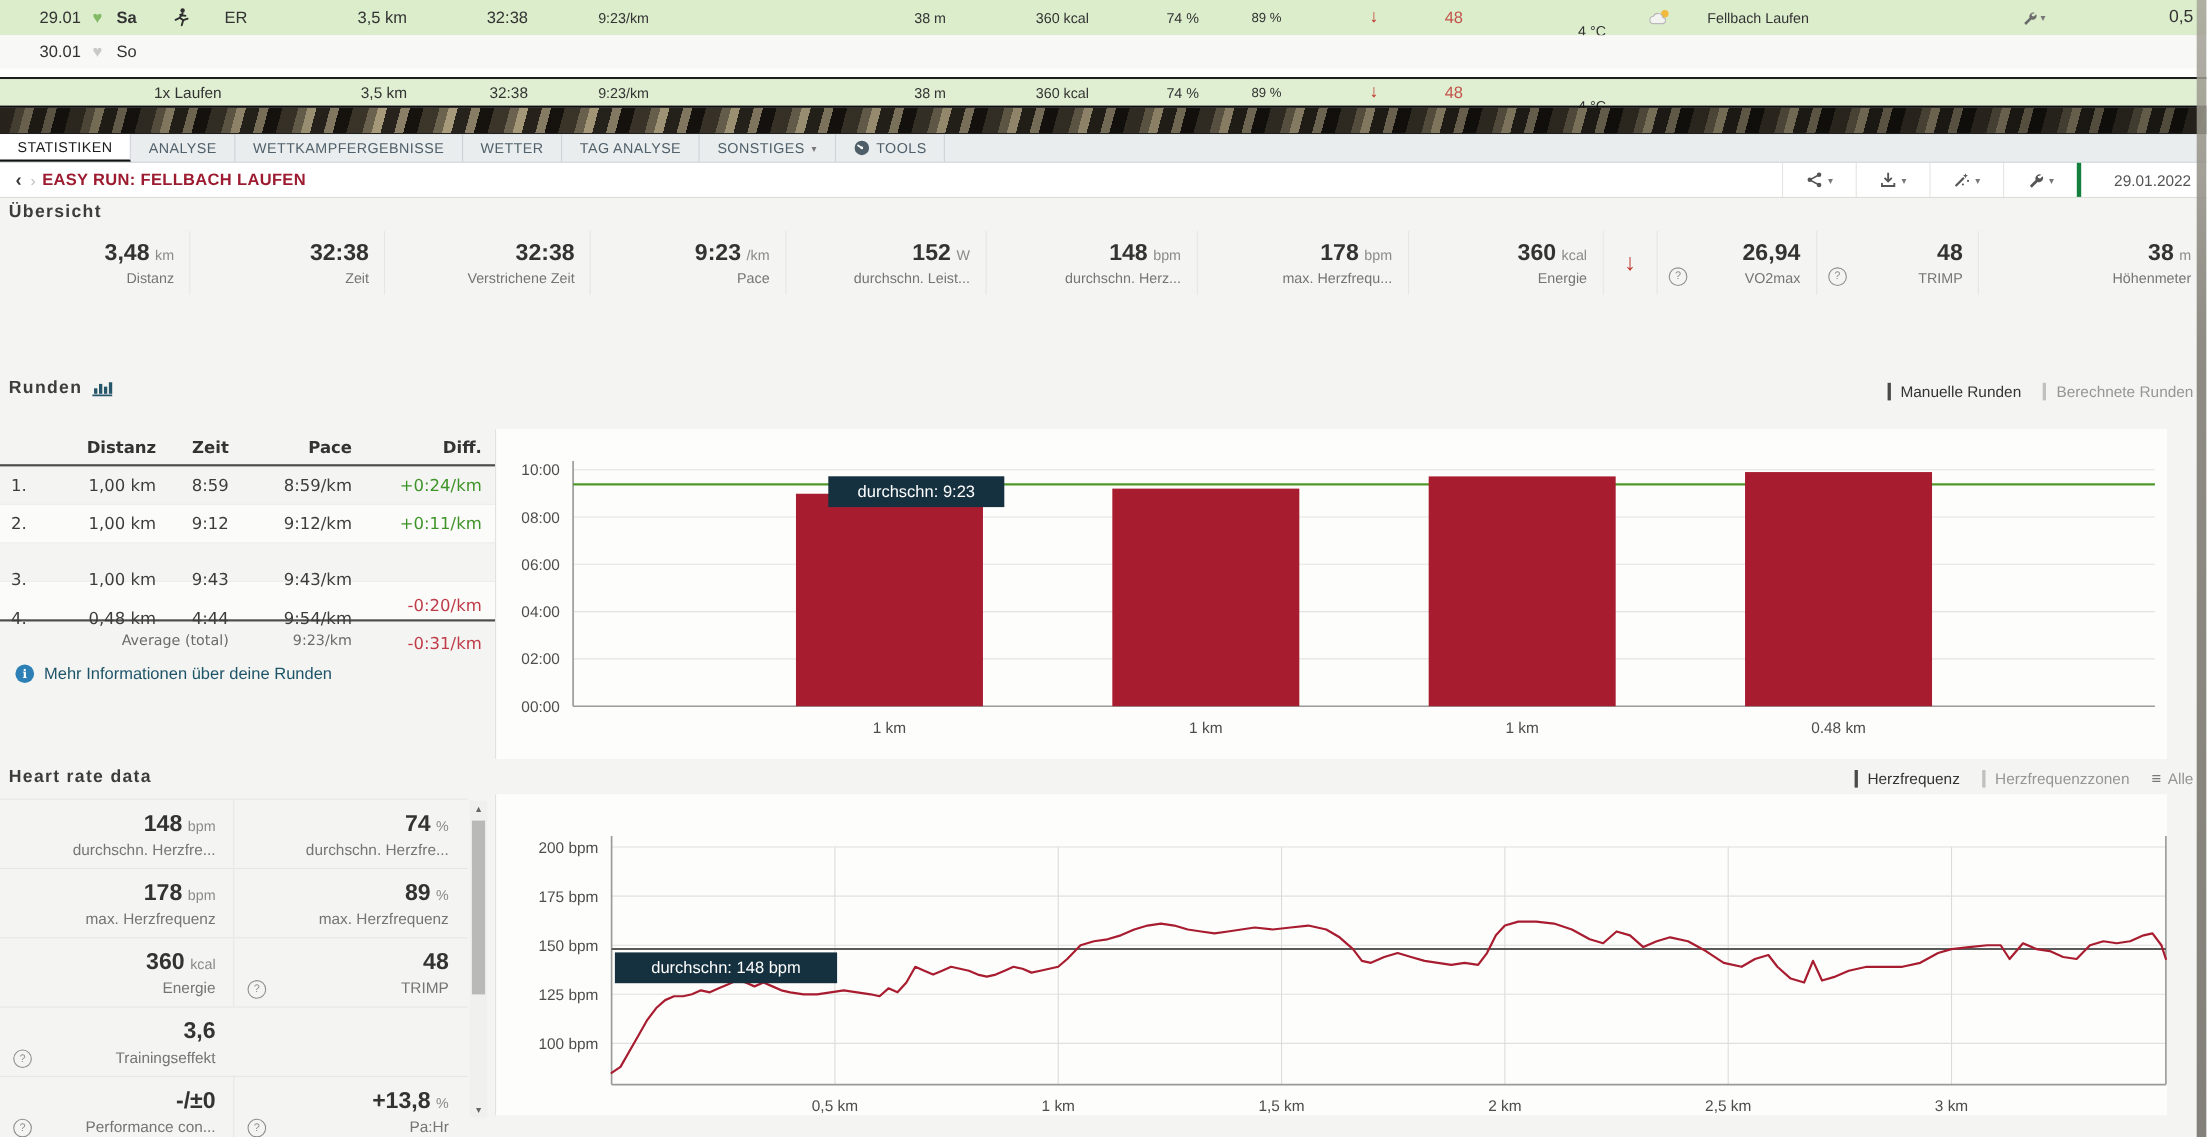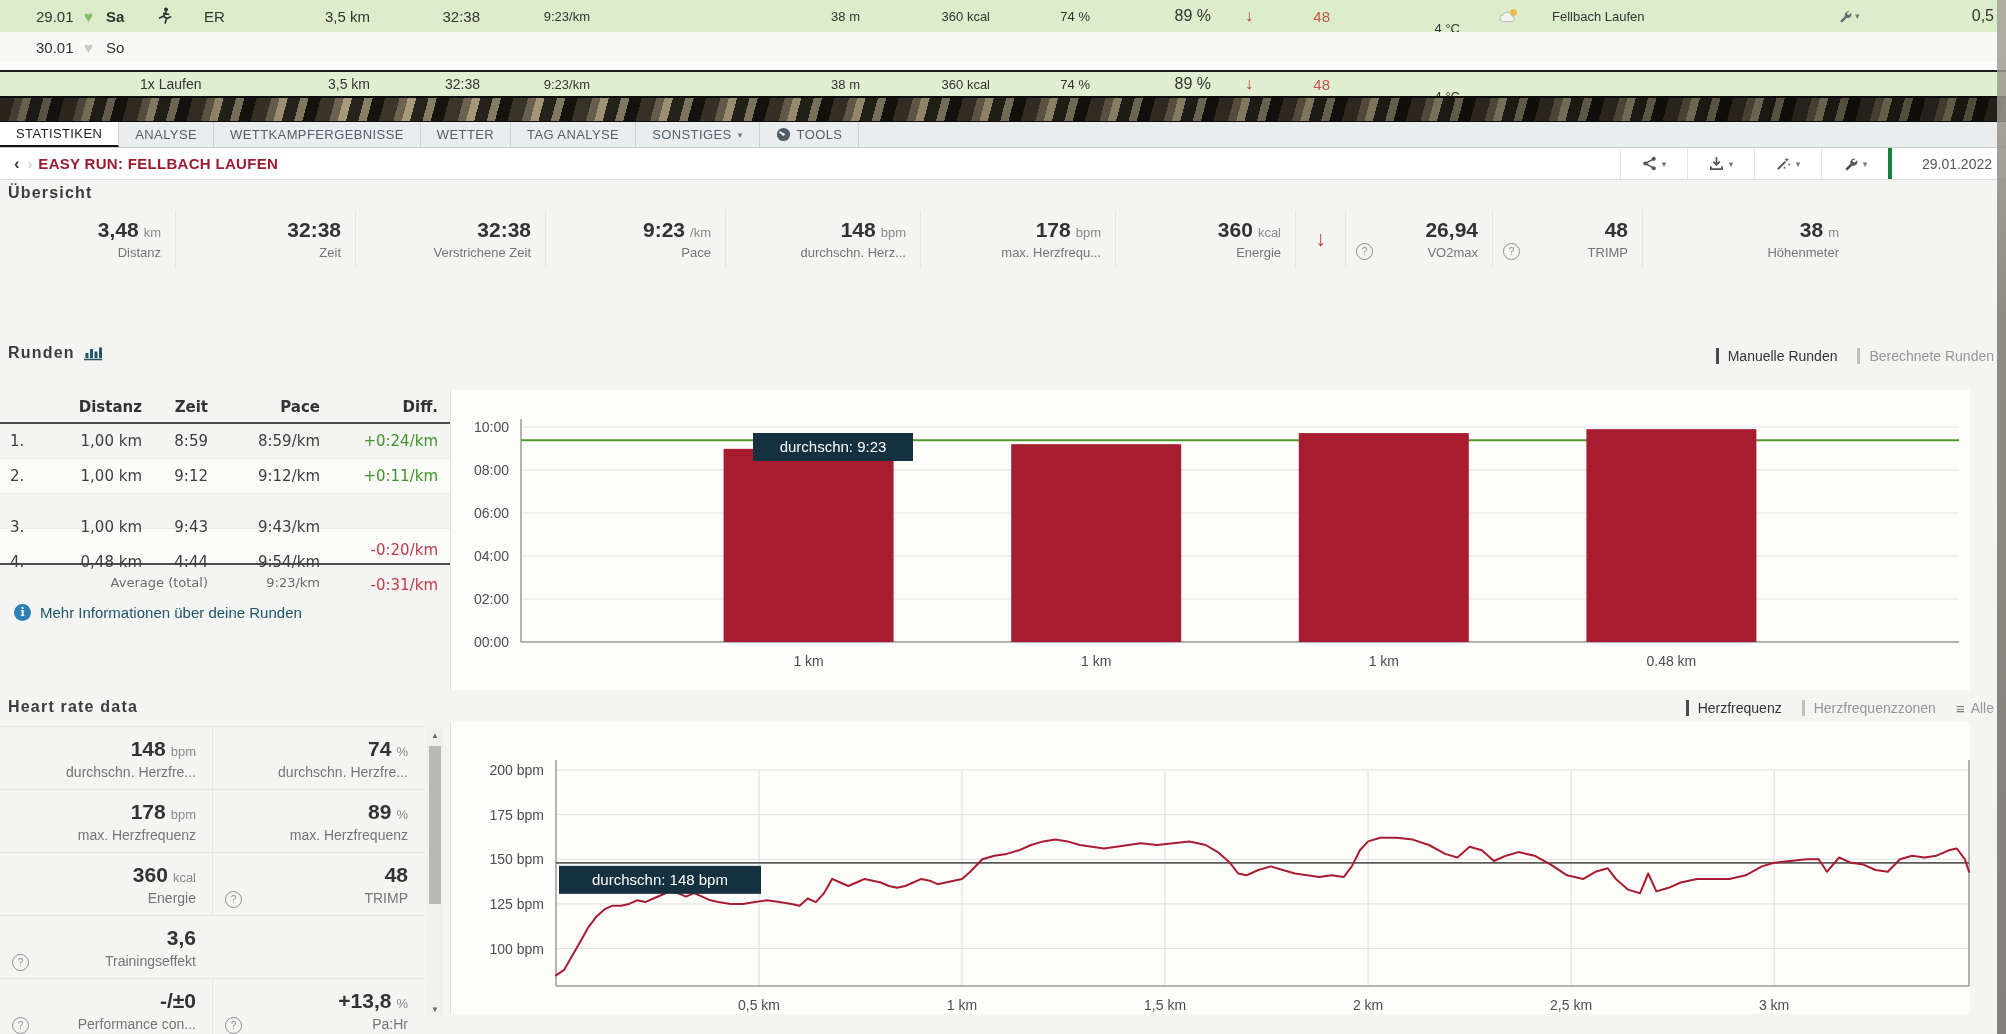--- a/index.html
+++ b/index.html
@@ -19,21 +19,21 @@
   .hr-green{color:#84ba66;} .hr-gray{color:#c9c9c7;}
   .p-day{left:106px;font-weight:bold;}
   .p-run{left:156px;}
   .p-type{left:204px;}
   .p-dist{left:270px;width:100px;justify-content:flex-end;}
   .p-time{left:408px;width:72px;justify-content:flex-end;}
   .p-pace{left:505px;width:85px;justify-content:flex-end;font-size:13px;}
   .p-elev{left:780px;width:80px;justify-content:flex-end;font-size:13px;}
   .p-kcal{left:900px;width:90px;justify-content:flex-end;font-size:13px;}
   .p-hr1{left:1025px;width:65px;justify-content:flex-end;font-size:13px;}
-  .p-hr2{left:1146px;width:65px;justify-content:flex-end;font-size:16px;}
+  .p-hr2{left:1100px;width:65px;justify-content:flex-end;font-size:12px;}
   .p-arr{left:1238px;width:22px;justify-content:center;color:#c03d34;font-weight:bold;font-size:16px;}
   .p-48{left:1288px;width:42px;justify-content:flex-end;color:#c4554d;}
   .p-temp{left:1395px;width:65px;justify-content:flex-end;font-size:13px;margin-top:12px;}
   .p-wx{left:1498px;}
   .p-title{left:1552px;font-size:13px;}
   .p-tool{left:1838px;color:#666;gap:3px;}
   .p-extra{right:12px;font-size:16px;}
   .p-label{left:140px;font-size:14px;}
   .chev{font-size:9px;color:#777;}
   
@@ -268,20 +268,27 @@
         </div>
         <span class="stat-label">Verstrichene Zeit</span>
       </div>
       <div class="stat-cell" style="width: 180px;">
         <div class="stat-top">
           <span class="stat-val">9:23</span>
           <span class="stat-unit">/km</span>
         </div>
         <span class="stat-label">Pace</span>
       </div>
+      <div class="stat-cell" style="width: 185px;">
+        <div class="stat-top">
+          <span class="stat-val">152</span>
+          <span class="stat-unit">W</span>
+        </div>
+        <span class="stat-label">durchschn. Leist...</span>
+      </div>
       <div class="stat-cell" style="width: 195px;">
         <div class="stat-top">
           <span class="stat-val">148</span>
           <span class="stat-unit">bpm</span>
         </div>
         <span class="stat-label">durchschn. Herz...</span>
       </div>
       <div class="stat-cell" style="width: 195px;">
         <div class="stat-top">
           <span class="stat-val">178</span>

